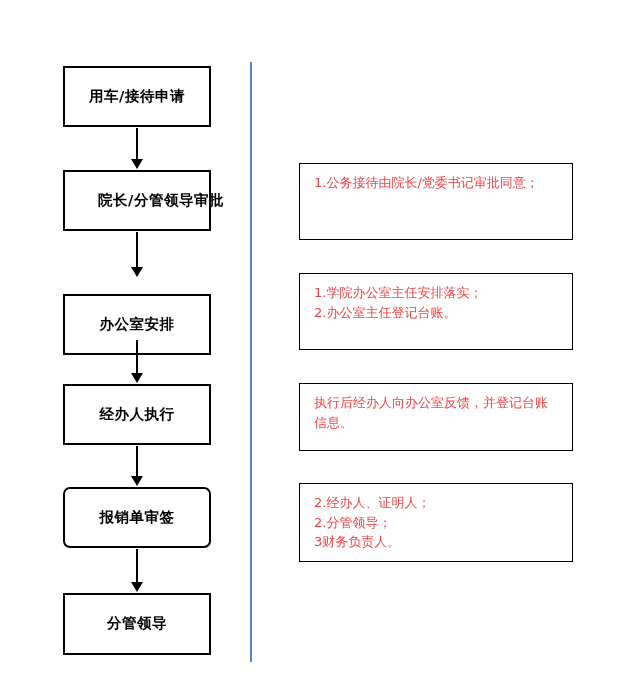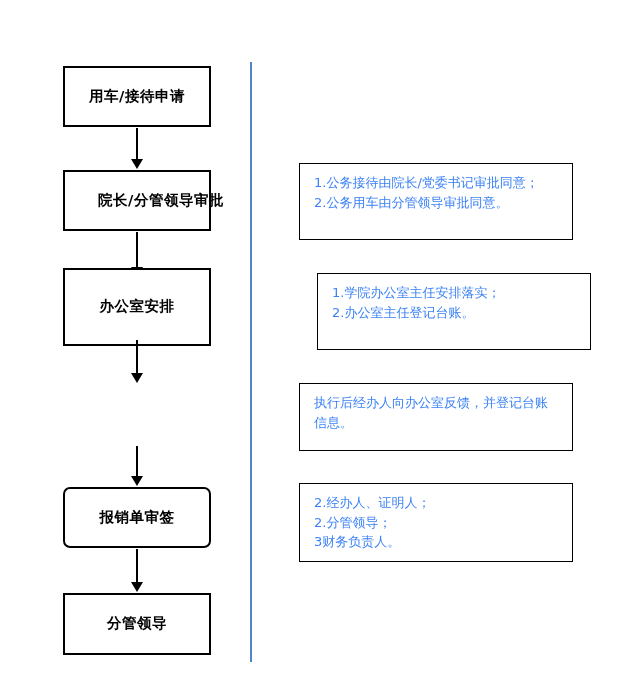--- a/index.html
+++ b/index.html
@@ -78,21 +78,21 @@
     position: absolute;
     left: 299px;
     width: 274px;
     border: 1.5px solid #000000;
     background: #ffffff;
     box-sizing: border-box;
     padding: 9px 12px 9px 14px;
   }
   .note-line {
     font-size: 13px;
-    color: #3b82f6;
+    color: #ef4444;
     line-height: 1.5;
     white-space: nowrap;
   }
   .note-line.wrap {
     white-space: normal;
   }
 </style>
 </head>
 <body>
 
@@ -105,45 +105,47 @@
   </div>
 
   <div class="arrow" style="top:128px; height:32px;"></div>
 
   <div class="flow-box" style="top:170px; height:61px;padding-left:48px;">
     <span class="flow-label">院长/分管领导审批</span>
   </div>
 
   <div class="arrow" style="top:232px; height:36px;"></div>
 
-  <div class="flow-box" style="top:268px; height:78px;justify-content:center;">
+  <div class="flow-box" style="top:294px; height:61px;justify-content:center;">
     <span class="flow-label">办公室安排</span>
   </div>
 
   <div class="arrow" style="top:340px; height:34px;"></div>
 
+  <div class="flow-box" style="top:384px; height:61px;">
+    <span class="flow-label">经办人执行</span>
+  </div>
 
   <div class="arrow" style="top:446px; height:31px;"></div>
 
   <div class="flow-box" style="top:487px; height:61px;border-radius:7px;">
     <span class="flow-label">报销单审签</span>
   </div>
 
   <div class="arrow" style="top:549px; height:34px;"></div>
 
   <div class="flow-box" style="top:593px; height:62px;">
     <span class="flow-label">分管领导</span>
   </div>
 
   <div class="note-box" style="top:163px; height:77px;">
     <div class="note-line">1.公务接待由院长/党委书记审批同意；</div>
-    <div class="note-line">2.公务用车由分管领导审批同意。</div>
   </div>
 
-  <div class="note-box" style="top:273px; height:77px;margin-left:18px;">
+  <div class="note-box" style="top:273px; height:77px;">
     <div class="note-line">1.学院办公室主任安排落实；</div>
     <div class="note-line">2.办公室主任登记台账。</div>
   </div>
 
   <div class="note-box" style="top:383px; height:68px;">
     <div class="note-line wrap">执行后经办人向办公室反馈，并登记台账信息。</div>
   </div>
 
   <div class="note-box" style="top:483px; height:79px;">
     <div class="note-line">2.经办人、证明人；</div>

